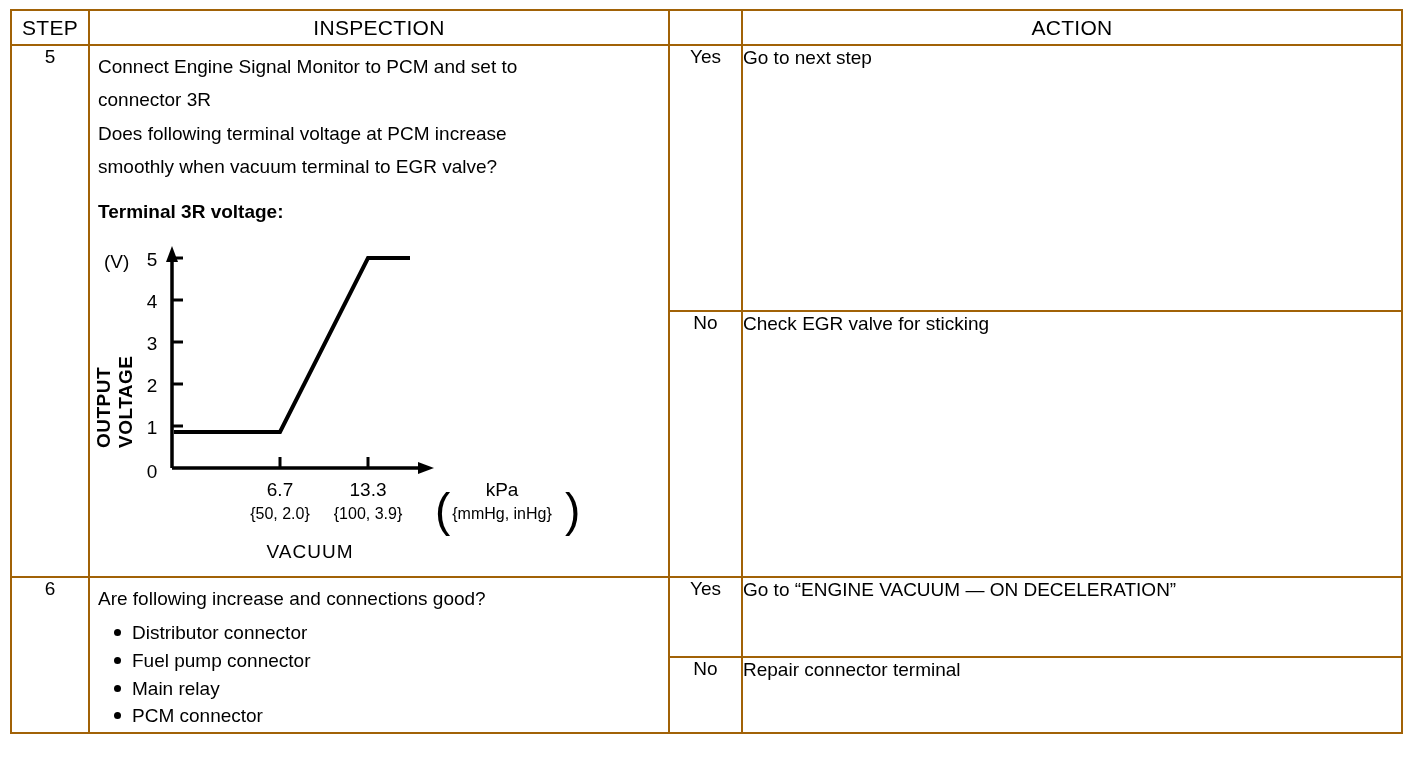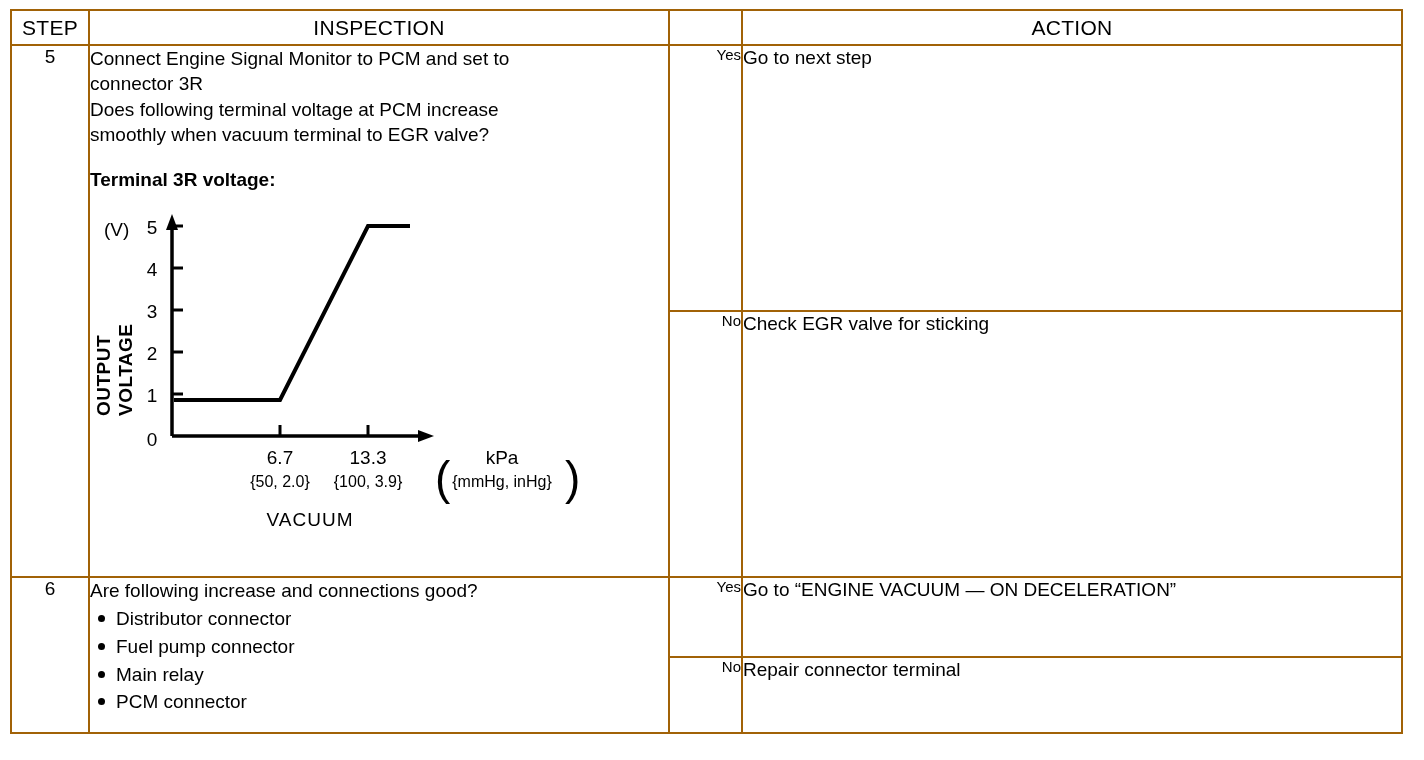--- a/index.html
+++ b/index.html
@@ -47,41 +47,41 @@
     line-height: 33px;
   }
   .hdr-blank { border-right: 2px solid #000; }
 
   .step-num {
     text-align: center;
     font-size: 19px;
     padding-top: 9px;
   }
   .yn-cell {
-    text-align: right;
-    font-size: 15px;
+    text-align: center;
+    font-size: 19px;
     padding-top: 9px;
   }
   .act-cell {
     font-size: 19px;
     padding: 9px 0 0 10px;
     line-height: 1.28;
   }
   .insp-cell {
     font-size: 19px;
     padding: 8px 6px 6px 12px;
     line-height: 1.33;
   }
-  .insp-cell p { margin: 0; }
+  .insp-cell p { margin: 8px; }
   .bold-line {
     font-weight: bold;
     margin-top: 20px !important;
   }
   ul.bullets {
-    margin: 2px 0 0 0;
+    margin: 2px 0 0 16px;
     padding-left: 26px;
     list-style: none;
   }
   ul.bullets li {
     position: relative;
     line-height: 1.46;
   }
   ul.bullets li::before {
     content: "";
     position: absolute;

